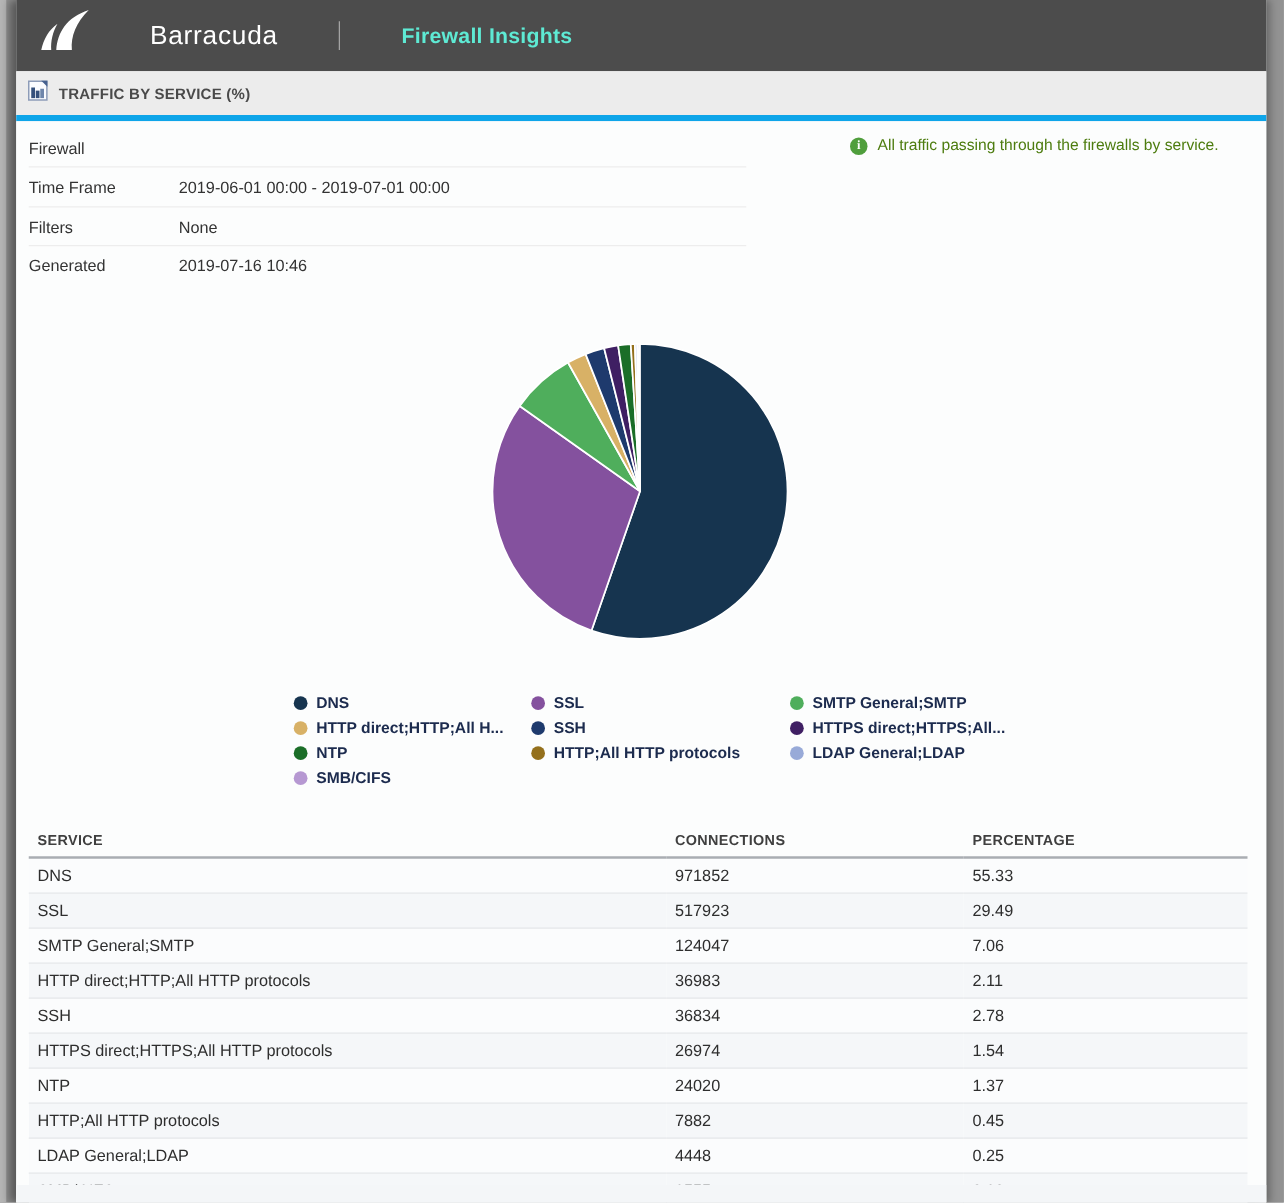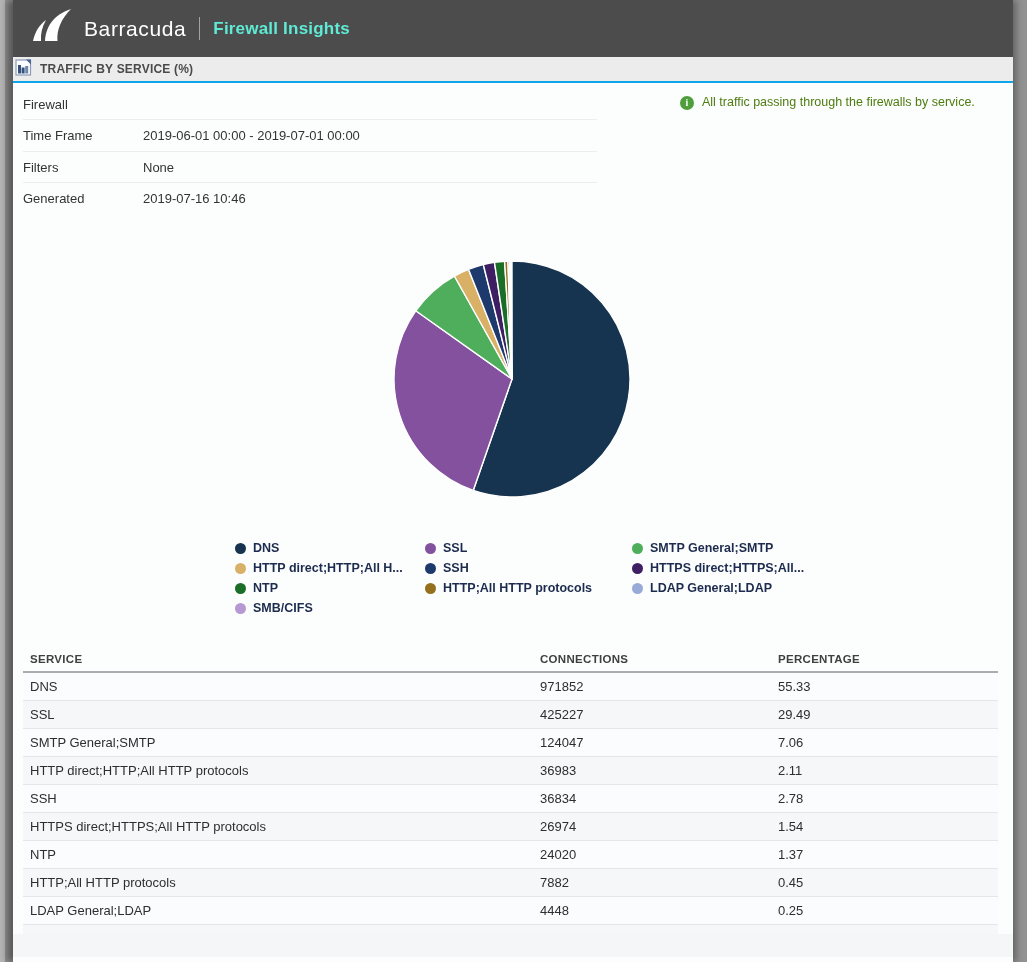--- a/index.html
+++ b/index.html
@@ -9,27 +9,27 @@
     -webkit-font-smoothing:antialiased;
   }
   .screen{position:relative;width:1027px;height:962px;overflow:hidden;background:#929292;}
   .left-strip{position:absolute;left:0;top:0;width:5px;height:100%;background:#b6b6b6;}
   .page{
     position:absolute;left:13px;top:0;width:1000px;height:962px;
     background:#fcfdfe;
     box-shadow:-6px 0 7px rgba(0,0,0,.38), 4px 0 6px rgba(0,0,0,.28);
   }
   
-  .topbar{height:57px;background:#4c4c4c;display:flex;align-items:center;padding-left:17px;box-sizing:border-box;}
+  .topbar{height:57px;background:#4c4c4c;display:flex;align-items:center;padding-left:17px;box-sizing:border-box;gap:36px;}
   .logo{flex-shrink:0;margin-right:10px;}
   .brand{color:#ffffff;font-size:21px;font-weight:400;letter-spacing:.6px;}
   .topbar-sep{width:1px;height:23px;background:#a3a3a3;margin:0 13px;}
   .app-title{color:#5eead4;font-size:17px;font-weight:700;letter-spacing:.2px;}
   
-  .sectionbar{height:26px;background:#ececec;border-bottom:2px solid #0ea5e9;display:flex;align-items:center;gap:7px;padding-left:2px;box-sizing:border-box;}
+  .sectionbar{height:40px;background:#ececec;border-bottom:5px solid #0ea5e9;display:flex;align-items:center;gap:7px;padding-left:9px;box-sizing:border-box;}
   .section-title{font-size:12px;font-weight:700;color:#4a4a4a;letter-spacing:.2px;}
   
   .content{position:relative;height:874px;background:#fcfdfd;}
   
   .meta{position:absolute;left:10px;top:6px;width:574px;}
   .meta-row{display:flex;font-size:13px;color:#333;padding:8px 0 7px 0;border-bottom:1px solid #ededed;}
   .meta-row:last-child{border-bottom:none;justify-content:space-between;}
   .meta-label{width:120px;flex-shrink:0;color:#333;}
   .meta-value{flex:1;line-height:1.2;color:#333;}
   
@@ -197,21 +197,21 @@
               </tr>
             </thead>
           <tbody id="table-body">
               <tr>
                 <td>DNS</td>
                 <td>971852</td>
                 <td>55.33</td>
               </tr>
               <tr>
                 <td>SSL</td>
-                <td>425227</td>
+                <td>517923</td>
                 <td>29.49</td>
               </tr>
               <tr>
                 <td>SMTP General;SMTP</td>
                 <td>124047</td>
                 <td>7.06</td>
               </tr>
               <tr>
                 <td>HTTP direct;HTTP;All HTTP protocols</td>
                 <td>36983</td>

